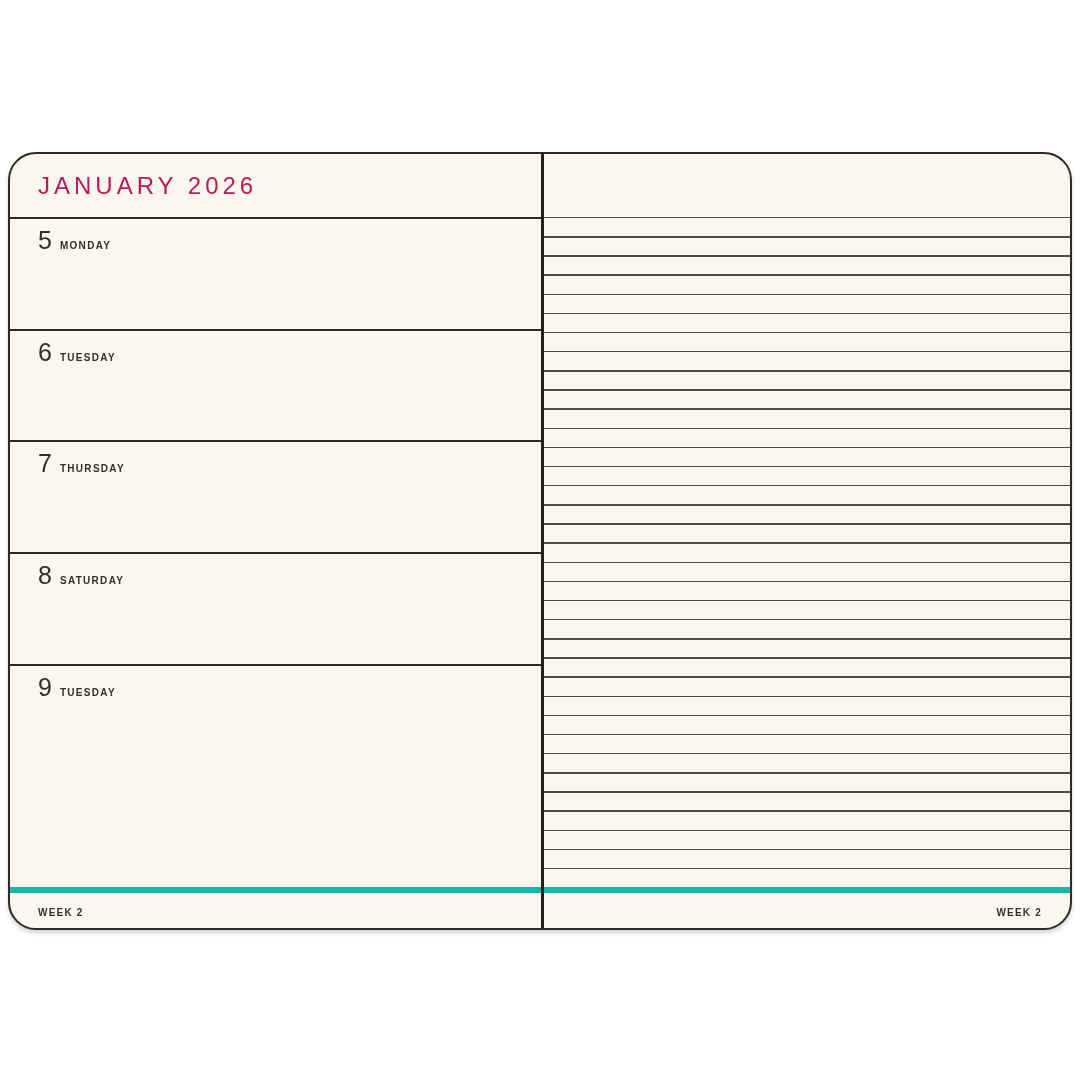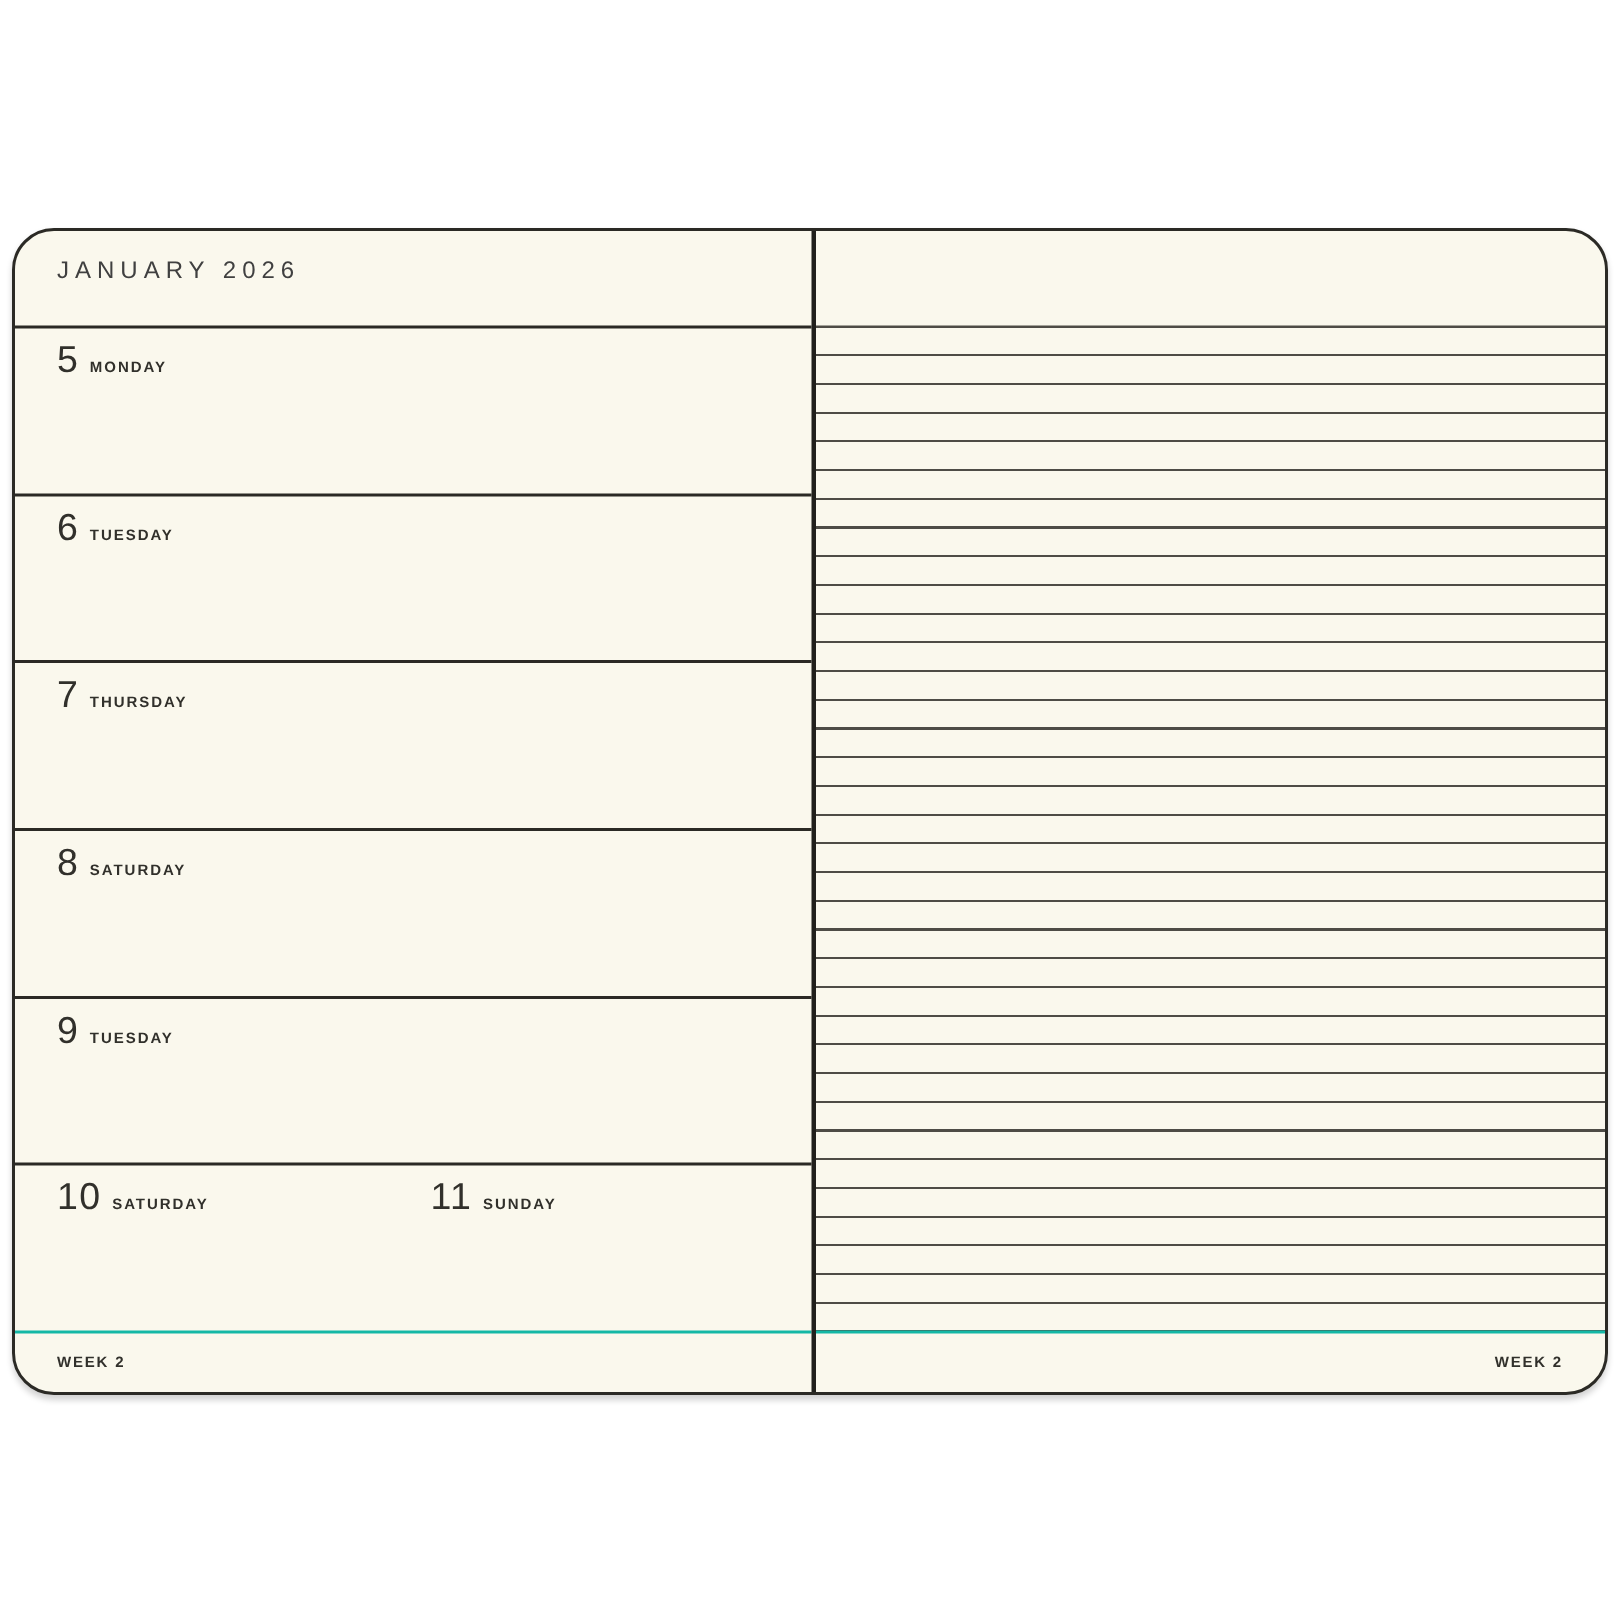--- a/index.html
+++ b/index.html
@@ -50,24 +50,24 @@
   
   .header {
     position: absolute;
     left: 0; right: 0; top: 0;
     height: 63px;
   }
   .title {
     position: absolute;
     left: 28px;
     top: 18px;
-    font-size: 16px;
+    font-size: 24px;
     font-weight: 400;
     letter-spacing: 4px;
-    color: #404040;
+    color: #be185d;
     white-space: nowrap;
   }
   .rows {
     position: absolute;
     left: 0; right: 0;
     top: 63px;
     height: 670px;
     display: grid;
     grid-template-rows: repeat(6, 1fr);
   }
@@ -97,21 +97,21 @@
     font-size: 10px;
     font-weight: 600;
     letter-spacing: 1.3px;
     margin-top: 12px;
   }
   .footer {
     position: absolute;
     left: 0; right: 0;
     top: 733px;
     bottom: 0;
-    border-top: 2px solid #14b8a6;
+    border-top: 6px solid #14b8a6;
   }
   .week-label {
     position: absolute;
     top: 14px;
     font-size: 10px;
     font-weight: 700;
     letter-spacing: 1.2px;
     color: #31302b;
     white-space: nowrap;
   }
@@ -168,30 +168,20 @@
             <span class="day-number">8</span>
             <span class="day-name">SATURDAY</span>
           </div>
         </div>
         <div class="day-row">
           <div class="day-cell">
             <span class="day-number">9</span>
             <span class="day-name">TUESDAY</span>
           </div>
         </div>
-        <div class="day-row">
-          <div class="day-cell">
-            <span class="day-number">10</span>
-            <span class="day-name">SATURDAY</span>
-          </div>
-          <div class="day-cell second">
-            <span class="day-number">11</span>
-            <span class="day-name">SUNDAY</span>
-          </div>
-        </div>
       </div>
 
       <div class="footer">
         <span class="week-label left-pos">WEEK 2</span>
       </div>
     </div>
 
     <div class="page page-right">
       <div class="header"></div>
       <div class="ruled-lines"></div>

